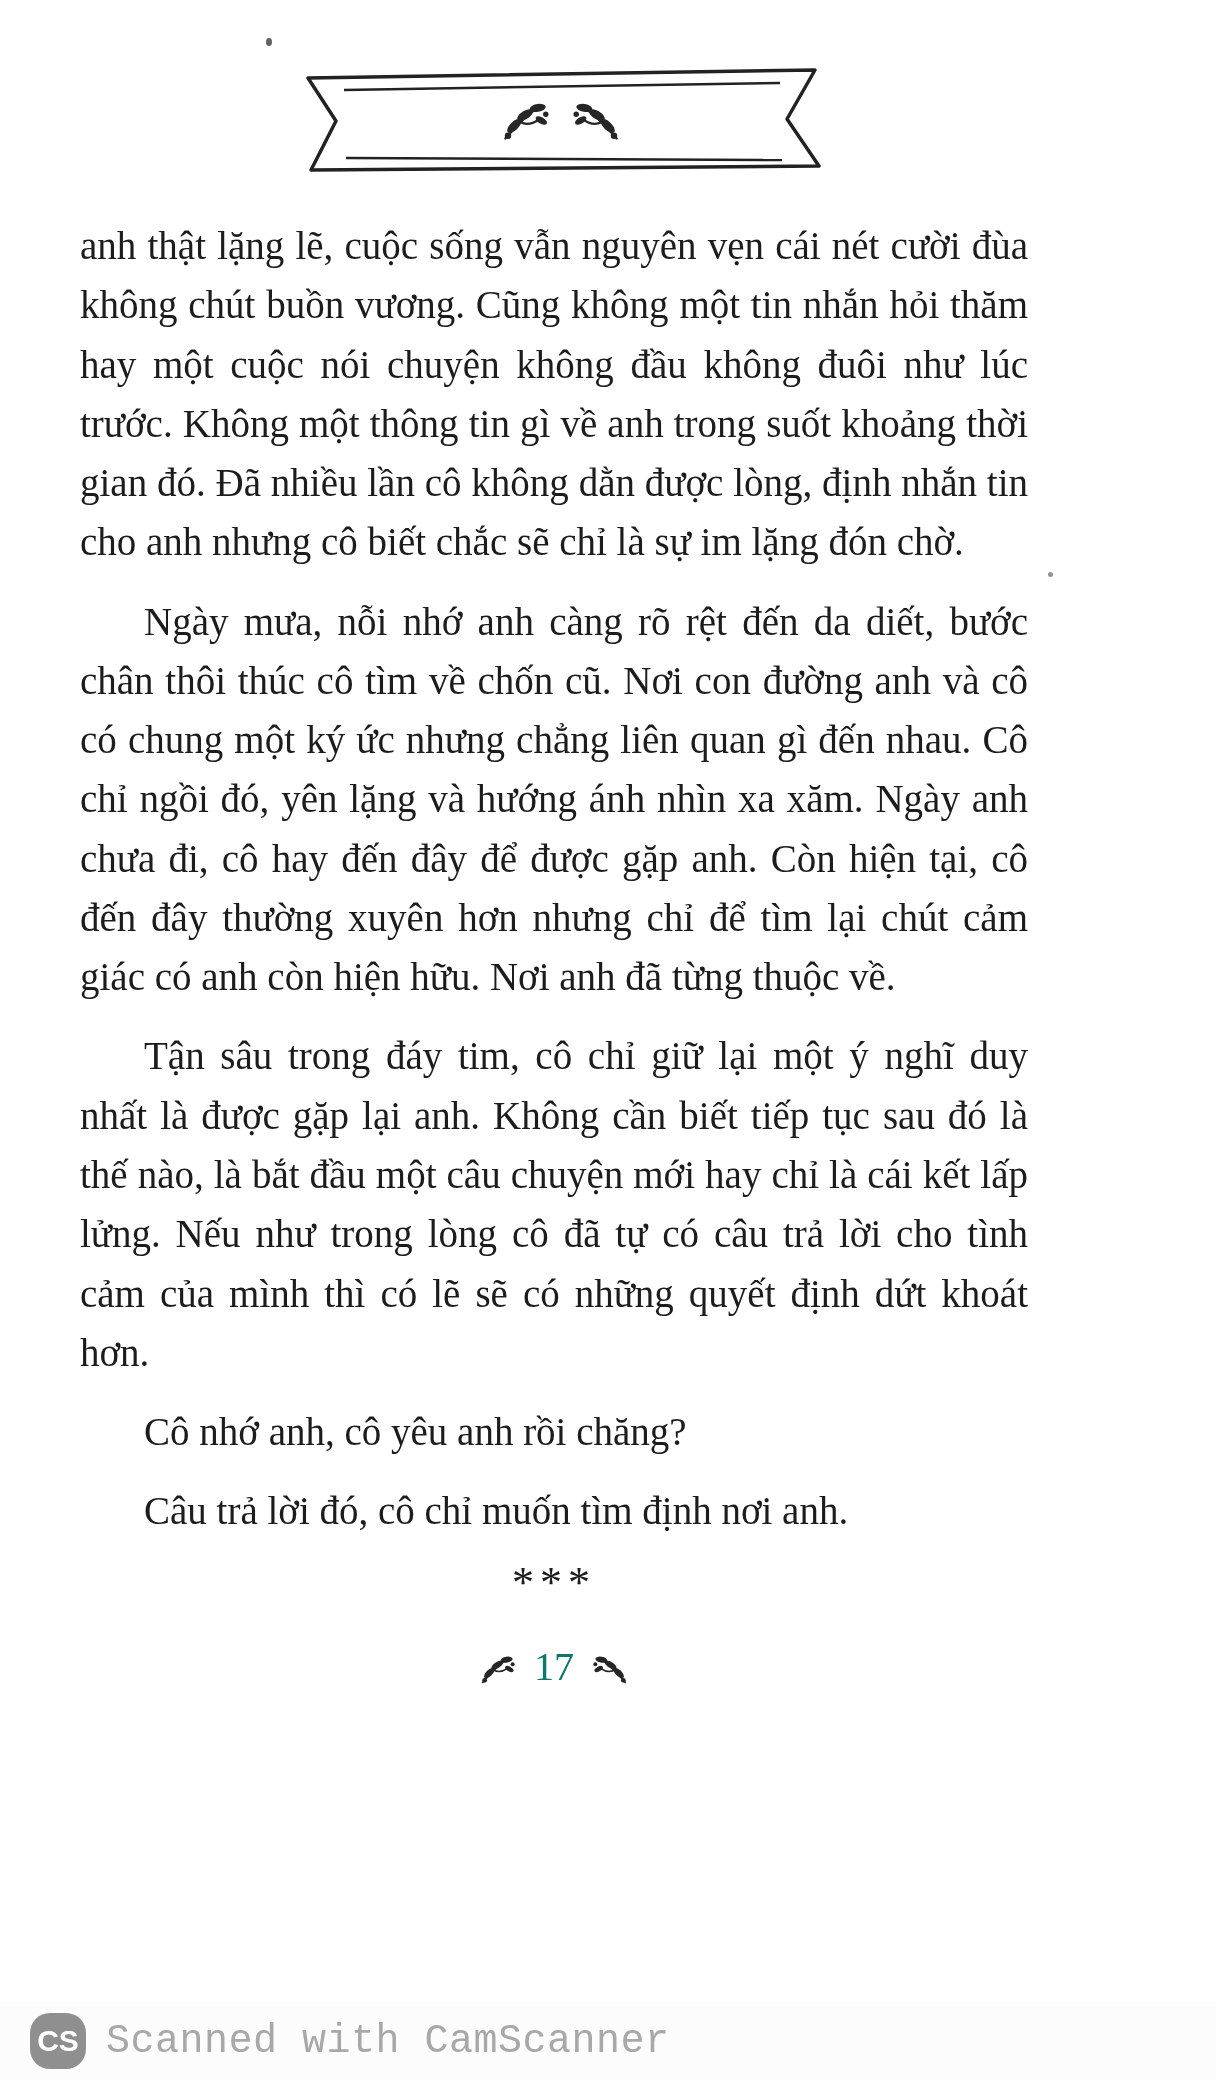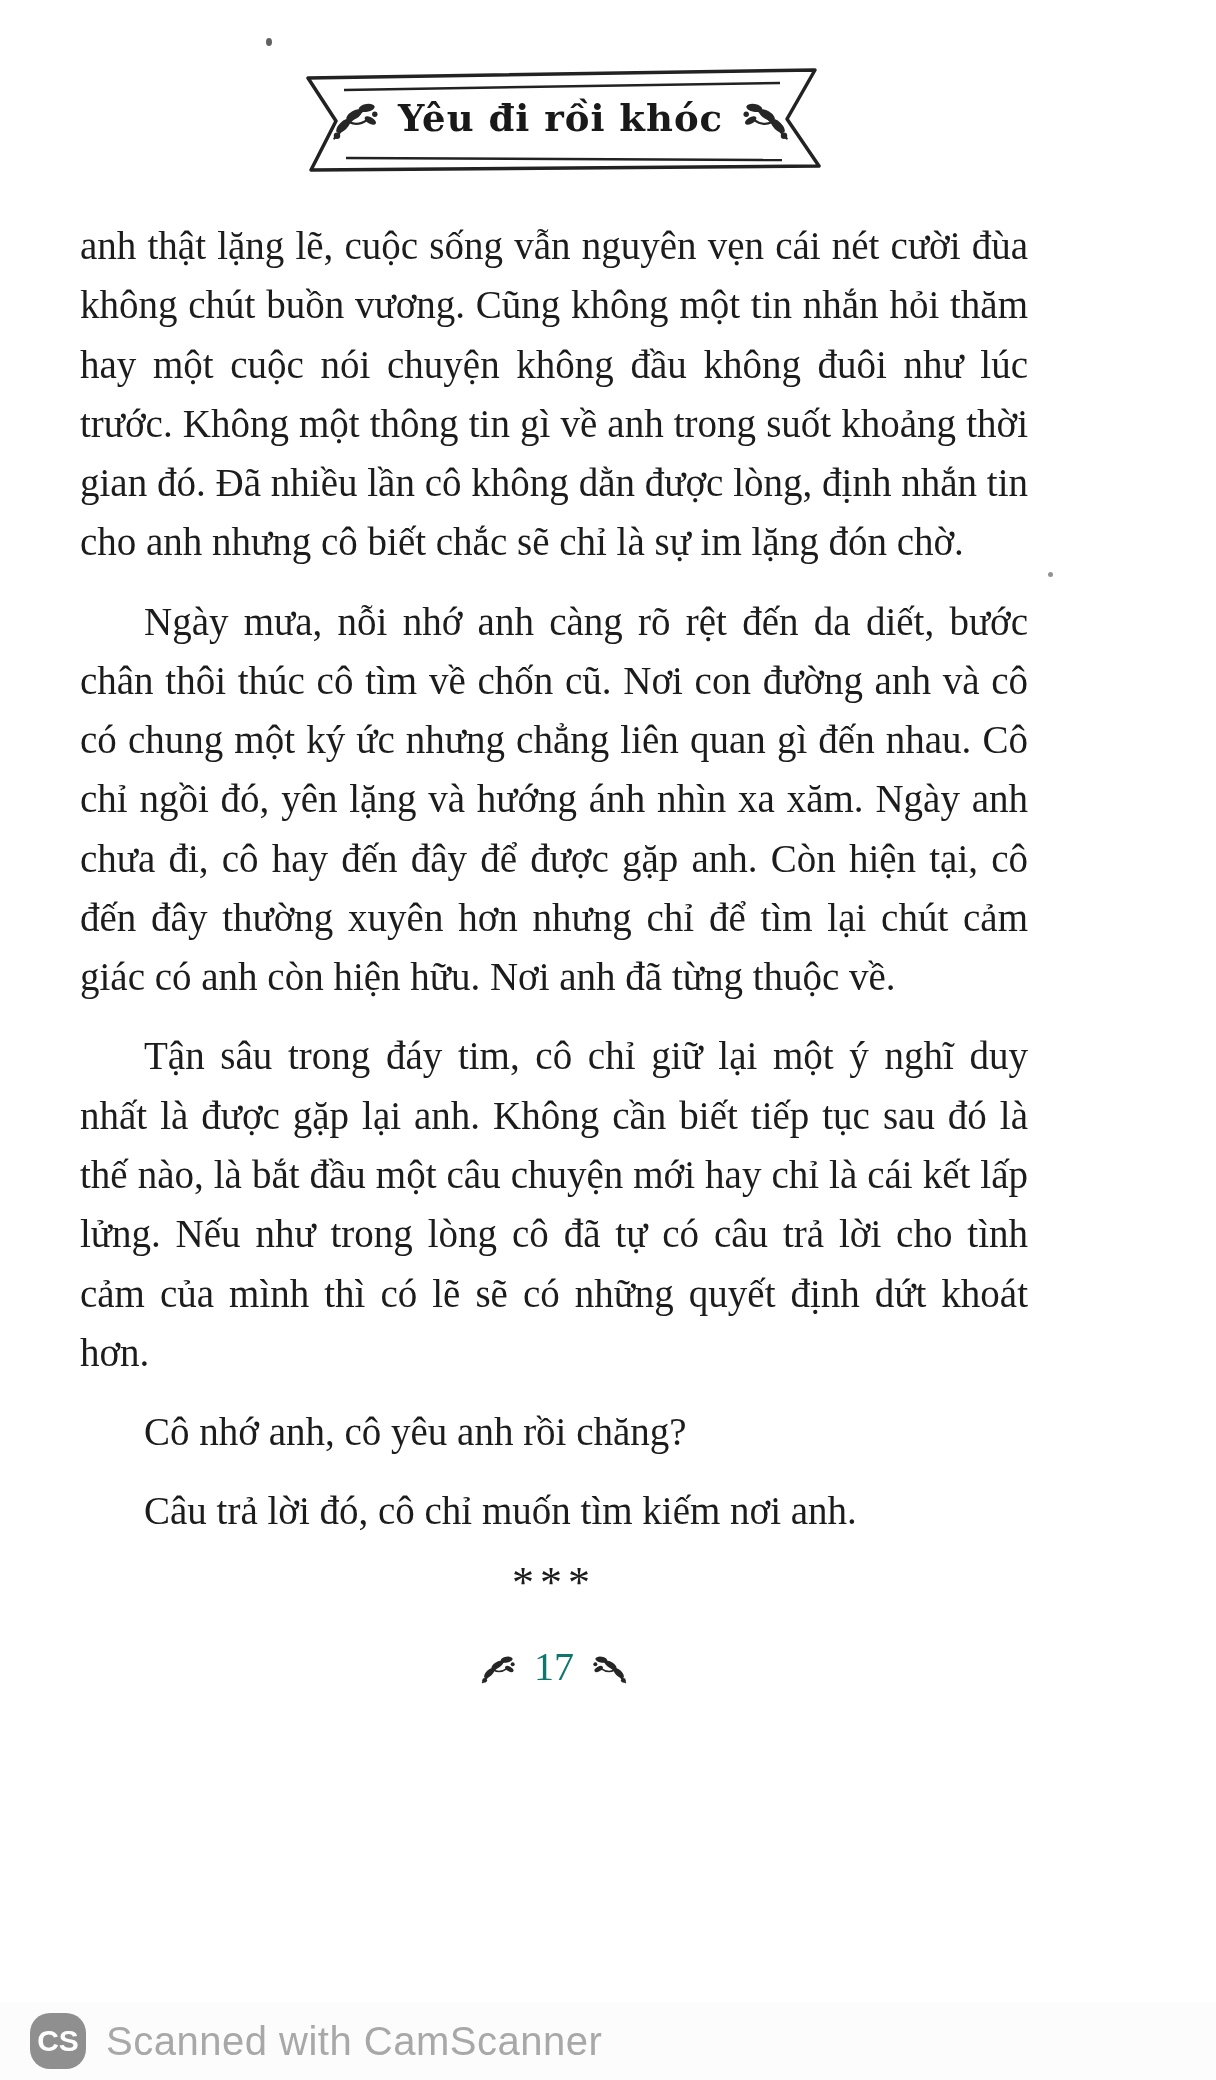--- a/index.html
+++ b/index.html
@@ -119,21 +119,21 @@
     font-family: "Liberation Sans", sans-serif;
     font-weight: 700;
     font-size: 30px;
     display: flex;
     align-items: center;
     justify-content: center;
     flex: 0 0 auto;
   }
   .footer-text {
     margin-left: 20px;
-    font-family: Liberation Sans, sans-serif;
+    font-family: Liberation Mono, monospace;
     font-size: 40px;
     color: #a8a8a8;
     letter-spacing: 0.5px;
   }
 
   .defs-hidden { position: absolute; width: 0; height: 0; overflow: hidden; }
 </style>
 </head>
 <body>
 
@@ -162,33 +162,32 @@
   <div class="banner">
     <svg class="ribbon-svg" viewBox="0 0 545 118">
       <polygon points="20,16 527,8 499,57 531,104 23,108 48,59" fill="#ffffff" stroke="#222222" stroke-width="3.5" stroke-linejoin="round"></polygon>
       <path d="M56,28 L492,21" stroke="#222222" stroke-width="2.5" fill="none"></path>
       <path d="M58,96 L494,98" stroke="#222222" stroke-width="2.5" fill="none"></path>
     </svg>
     <div class="banner-content">
       <svg class="sprig sprig-banner">
           <use href="#sprig"></use>
         </svg>
-      <span class="banner-title">Yêu đi rồi khóc</span>
       <svg class="sprig sprig-banner flip">
           <use href="#sprig"></use>
         </svg>
     </div>
   </div>
 
   <div class="body-text">
     <p>anh thật lặng lẽ, cuộc sống vẫn nguyên vẹn cái nét cười đùa không chút buồn vương. Cũng không một tin nhắn hỏi thăm hay một cuộc nói chuyện không đầu không đuôi như lúc trước. Không một thông tin gì về anh trong suốt khoảng thời gian đó. Đã nhiều lần cô không dằn được lòng, định nhắn tin cho anh nhưng cô biết chắc sẽ chỉ là sự im lặng đón chờ.</p>
     <p class="indent">Ngày mưa, nỗi nhớ anh càng rõ rệt đến da diết, bước chân thôi thúc cô tìm về chốn cũ. Nơi con đường anh và cô có chung một ký ức nhưng chẳng liên quan gì đến nhau. Cô chỉ ngồi đó, yên lặng và hướng ánh nhìn xa xăm. Ngày anh chưa đi, cô hay đến đây để được gặp anh. Còn hiện tại, cô đến đây thường xuyên hơn nhưng chỉ để tìm lại chút cảm giác có anh còn hiện hữu. Nơi anh đã từng thuộc về.</p>
     <p class="indent">Tận sâu trong đáy tim, cô chỉ giữ lại một ý nghĩ duy nhất là được gặp lại anh. Không cần biết tiếp tục sau đó là thế nào, là bắt đầu một câu chuyện mới hay chỉ là cái kết lấp lửng. Nếu như trong lòng cô đã tự có câu trả lời cho tình cảm của mình thì có lẽ sẽ có những quyết định dứt khoát hơn.</p>
     <p class="indent">Cô nhớ anh, cô yêu anh rồi chăng?</p>
-    <p class="indent">Câu trả lời đó, cô chỉ muốn tìm kiếm nơi anh.</p>
+    <p class="indent">Câu trả lời đó, cô chỉ muốn tìm định nơi anh.</p>
 
     <div class="separator">***</div>
 
     <div class="page-number-row">
       <svg class="sprig sprig-small">
           <use href="#sprig"></use>
         </svg>
       <span class="page-number">17</span>
       <svg class="sprig sprig-small flip">
           <use href="#sprig"></use>

